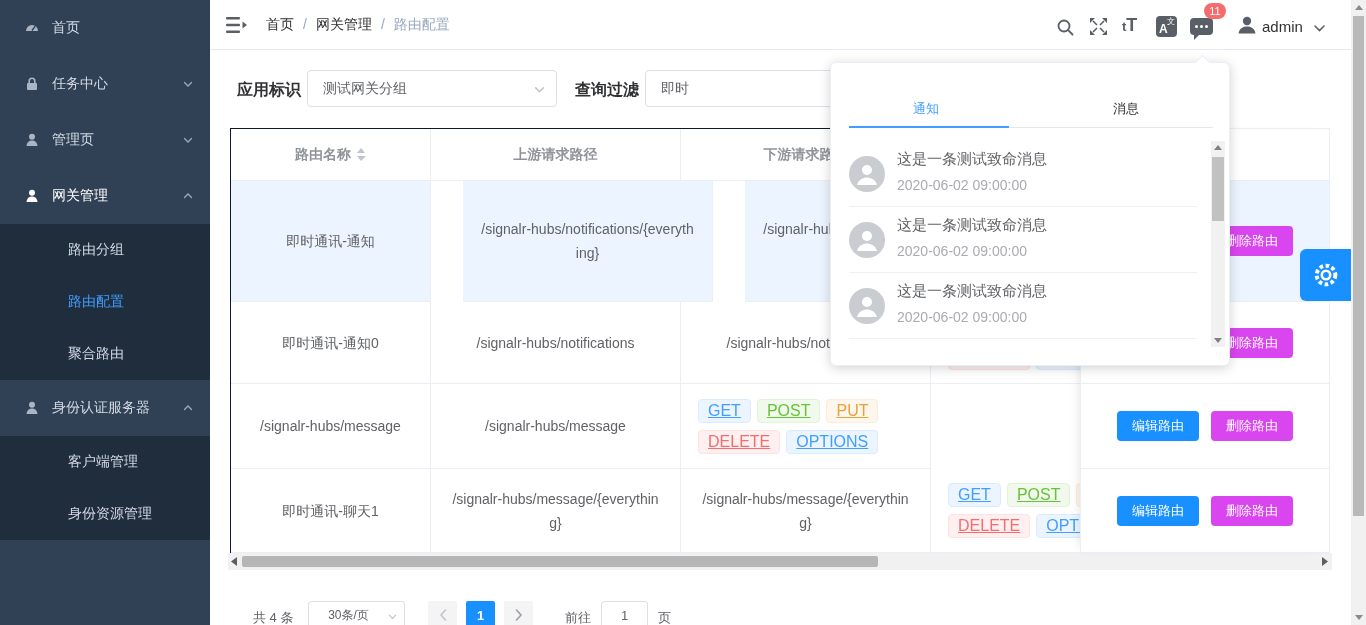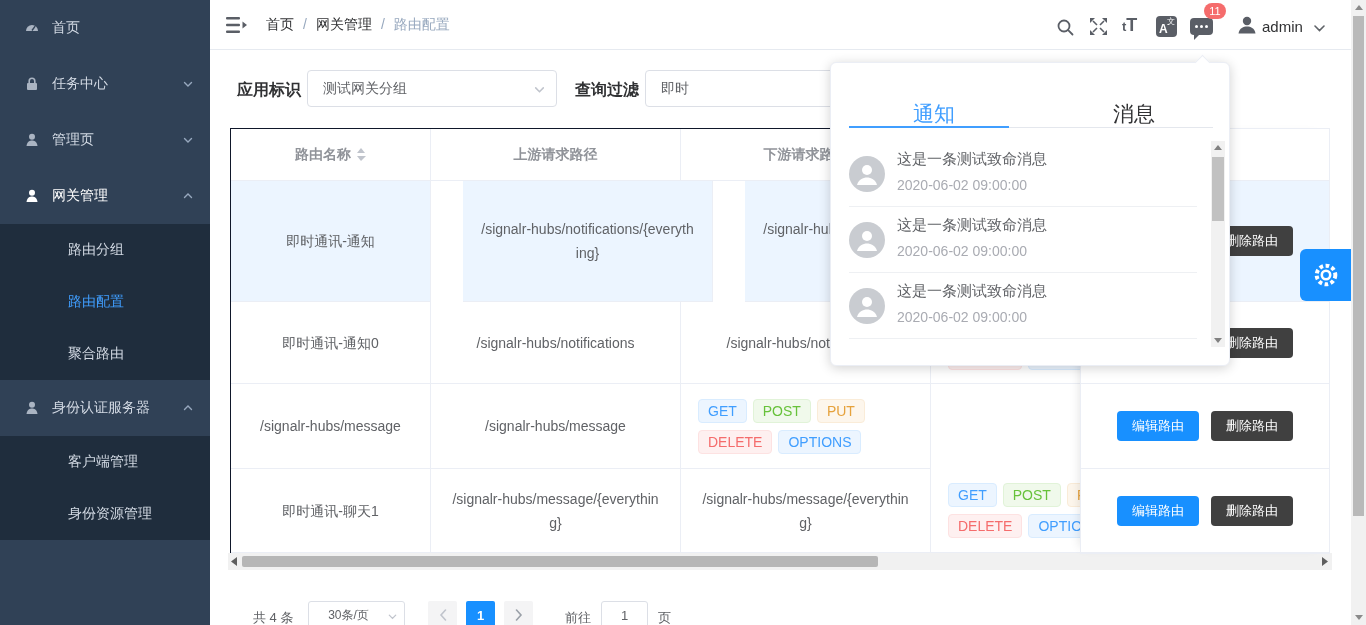--- a/index.html
+++ b/index.html
@@ -74,41 +74,41 @@
              color:#909399; font-weight:bold; font-size:14px; background:#fff; }
   .t-cell { border-right:1px solid #ebeef5; border-bottom:1px solid #ebeef5;
             display:flex; align-items:center; justify-content:center; text-align:center;
             font-size:14px; color:#606266; padding:0 17px; word-break:break-all;
             line-height:24px; }
   .r1 { height:121px;gap:32px; } .r2 { height:82px; } .r3 { height:85px; } .r4 { height:84px; }
   .hl .t-cell { background:#ecf5ff; }
   .methods { flex-wrap:wrap; justify-content:flex-start; align-content:center;
              gap:7px 6px; }
   .tag { height:24px; line-height:22px; padding:0 9px; border-radius:4px;
-         font-size:14px; border:1px solid; white-space:nowrap; background:#fff; }
+         font-size:16px; border:1px solid; white-space:nowrap; background:#fff;text-decoration:underline; }
   .tag-get,.tag-options { color:#409eff; background:#ecf5ff; border-color:#d9ecff; }
   .tag-post { color:#67c23a; background:#f0f9eb; border-color:#e1f3d8; }
   .tag-put  { color:#e6a23c; background:#fdf6ec; border-color:#faecd8; }
   .tag-delete { color:#f56c6c; background:#fef0f0; border-color:#fde2e2; }
 
   
   .fixed-col { position:absolute; left:1080px; top:128px; width:250px; height:426px;
                background:#fff; z-index:6; border:1px solid #ebeef5;
                box-shadow:-7px 0 10px -7px rgba(0,0,0,0.12); overflow:hidden; }
   .f-hcell { height:52px; border-bottom:1px solid #ebeef5; display:flex;
              align-items:center; justify-content:center; color:#909399;
              font-weight:bold; font-size:14px; background:#fff; }
   .f-row { display:flex; align-items:center; justify-content:center; gap:12px;
            border-bottom:1px solid #ebeef5; background:#fff; }
   .f-row.hl { background:#ecf5ff; }
   .btn { height:30px; padding:0 15px; border:none; border-radius:4px; color:#fff;
          font-size:13px; cursor:pointer; white-space:nowrap;
          font-family:"Liberation Sans","DejaVu Sans",sans-serif; }
   .btn-edit { background:#1890ff; }
-  .btn-del  { background:#404040; }
+  .btn-del  { background:#d946ef; }
 
   
   .h-scroll { position:absolute; left:228px; top:553px; width:1104px; height:17px;
               background:#f1f1f1; z-index:2; }
   .h-thumb { position:absolute; left:14px; top:3px; width:636px; height:11px;
              background:#b6b6b6; border-radius:2px; cursor:pointer; }
   .h-arrow { position:absolute; top:4px; cursor:pointer; }
   .h-arrow.left { left:3px; } .h-arrow.right { right:4px; }
 
   
@@ -134,21 +134,21 @@
              font-family:"Liberation Sans","DejaVu Sans",sans-serif; }
   .pg-unit { left:658px; top:609px; }
 
   
   .popup { position:absolute; left:830px; top:62px; width:400px; height:304px;
            background:#fff; border:1px solid #ebeef5; border-radius:6px;
            box-shadow:0 2px 12px rgba(0,0,0,0.18); z-index:20; }
   .popup-arrow { position:absolute; left:1197px; top:57px; width:11px; height:11px;
                  background:#fff; transform:rotate(45deg); z-index:21;
                  border-left:1px solid #ebeef5; border-top:1px solid #ebeef5; }
-  .p-tab { position:absolute; top:37px; font-size:21px; cursor:pointer; }
+  .p-tab { position:absolute; top:37px; font-size:13px; cursor:pointer; }
   .p-tab1 { left:82px; color:#409eff; }
   .p-tab2 { left:282px; color:#303133; }
   .p-line-gray { position:absolute; left:18px; top:64px; width:364px; height:1px; background:#e4e7ed; }
   .p-line-blue { position:absolute; left:18px; top:63px; width:160px; height:2px; background:#409eff; }
   .p-list { position:absolute; left:18px; top:78px; width:348px; }
   .p-item { position:relative; height:66px; border-bottom:1px solid #eef0f3; cursor:pointer; }
   .p-avatar { position:absolute; left:0; top:15px; width:36px; height:36px; }
   .p-title { position:absolute; left:48px; top:9px; font-size:15px; color:#606266; }
   .p-time { position:absolute; left:48px; top:36px; font-size:14px; color:#a9abb2; }
   .p-scroll { position:absolute; right:4px; top:78px; width:14px; height:206px; background:#f1f1f1; }

